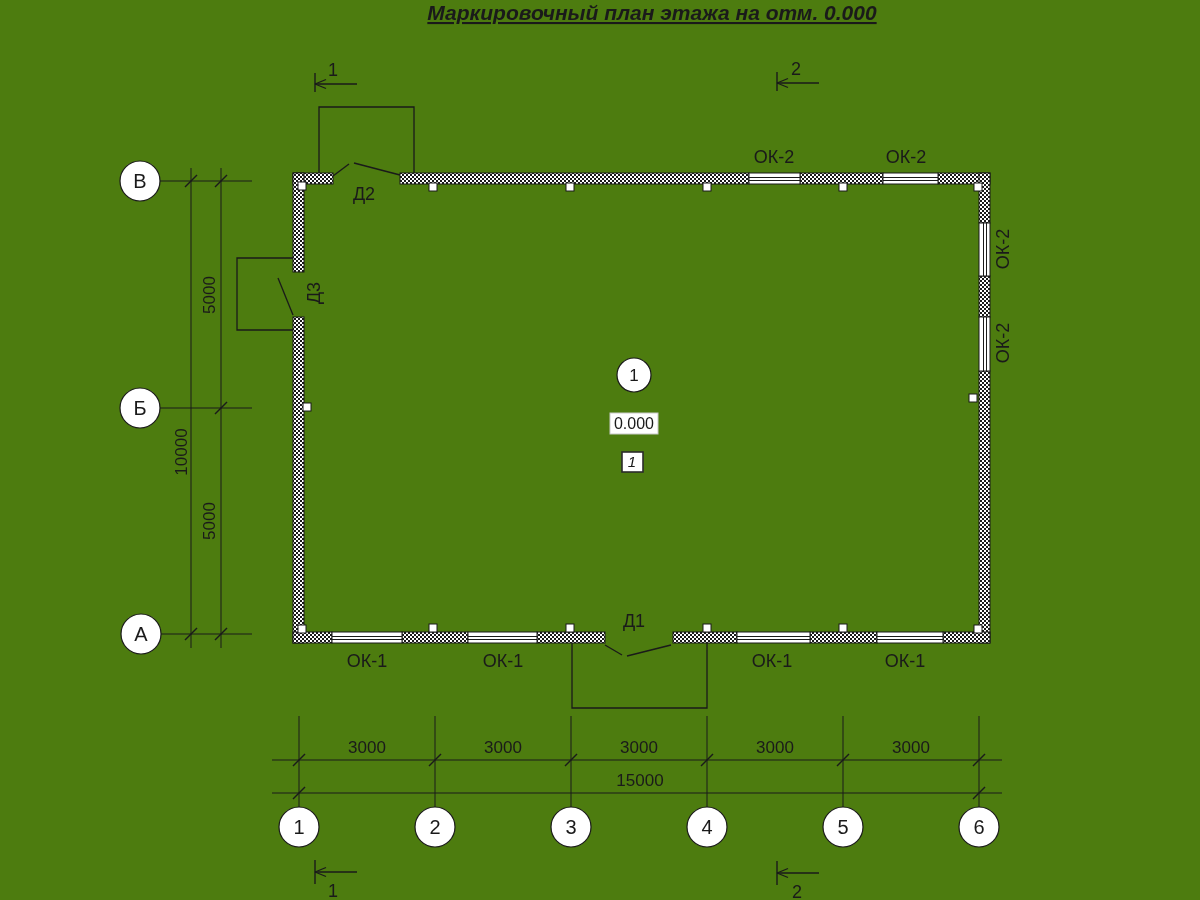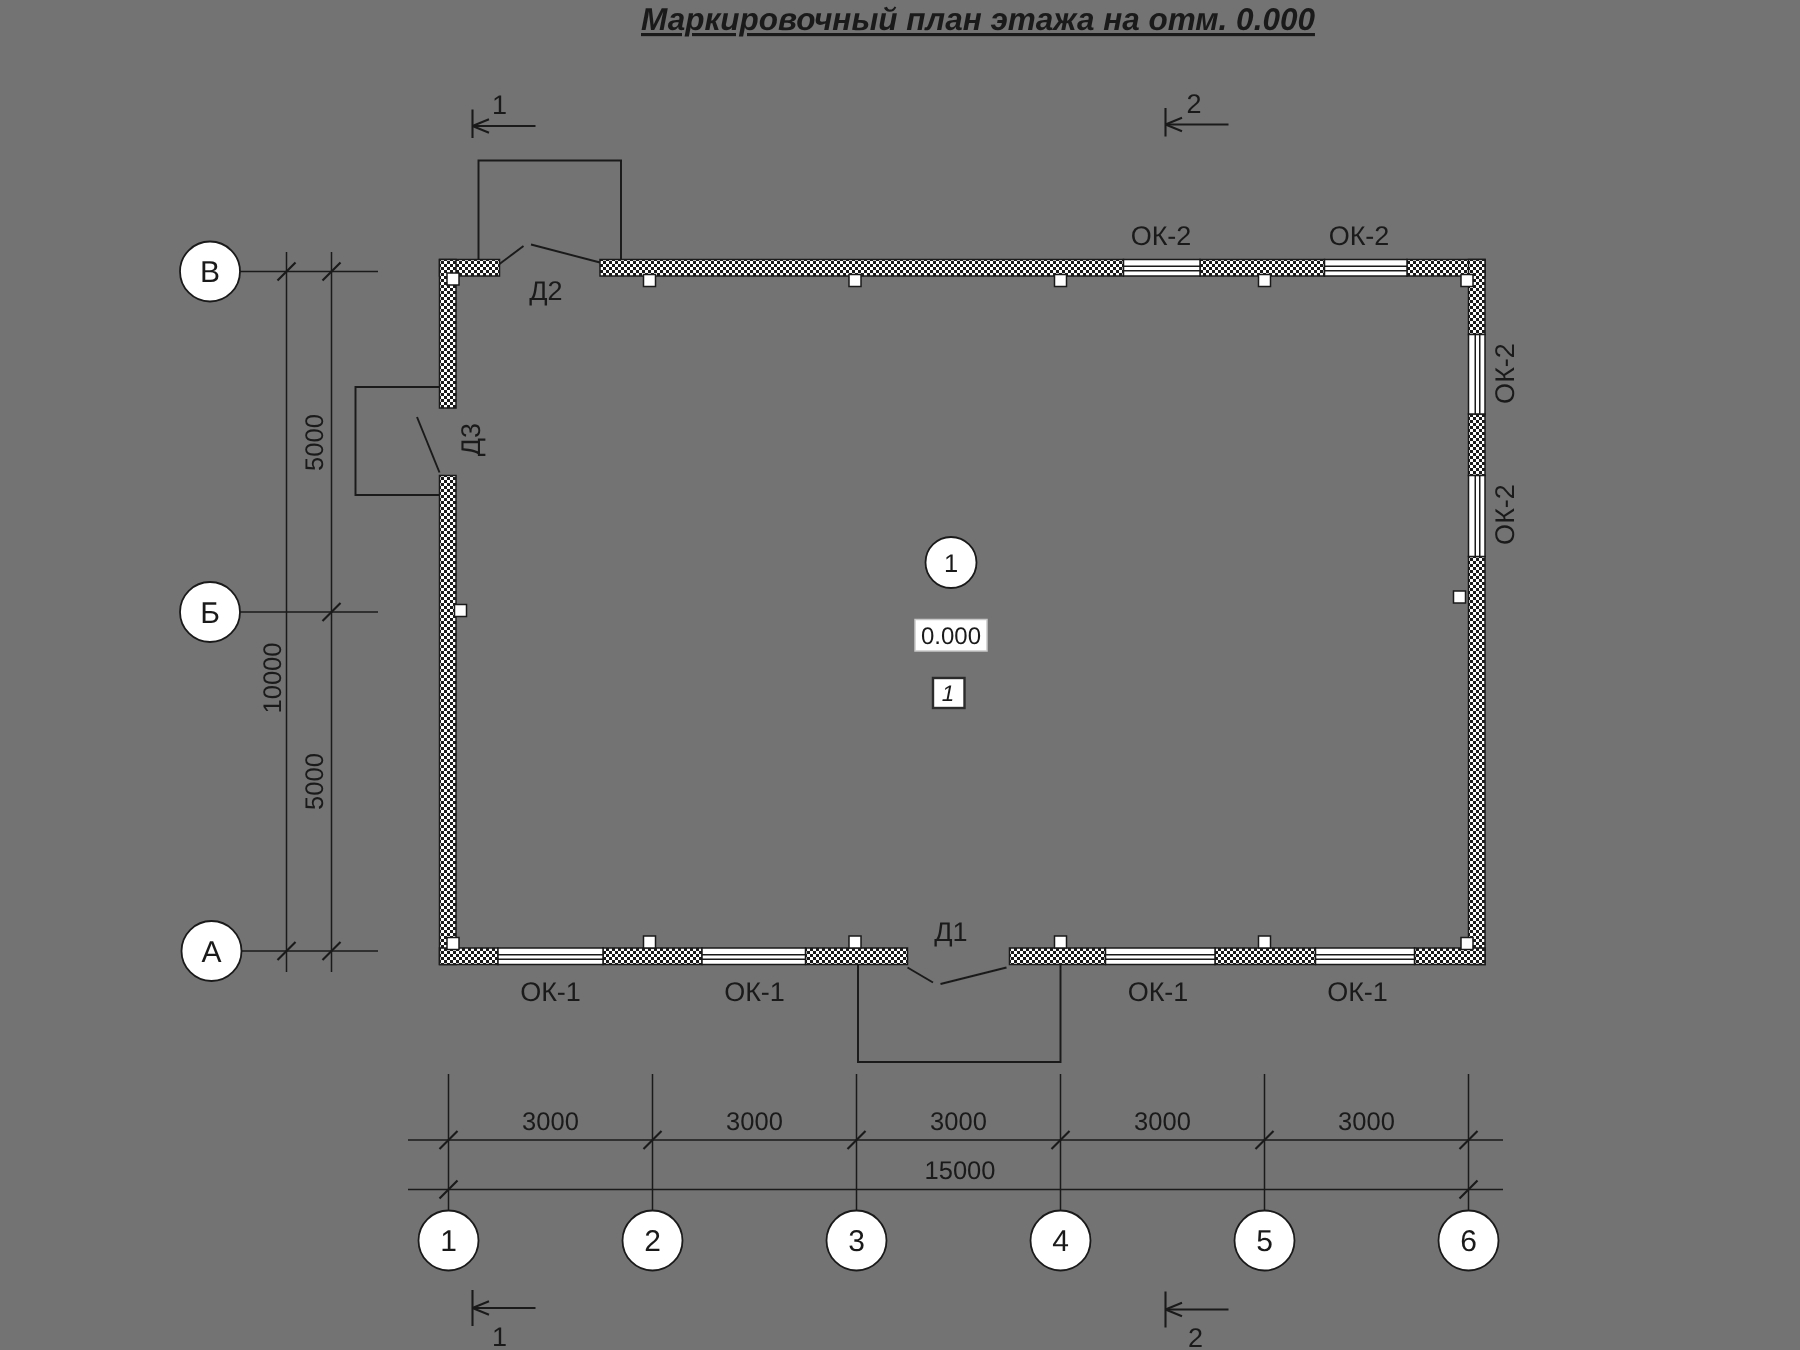--- a/index.html
+++ b/index.html
@@ -1,16 +1,16 @@
 <!DOCTYPE html>
 <html><head>
 <meta charset="utf-8">
 <style>
   html,body{margin:0;padding:0;background:#ffffff;}
-  .sheet{position:relative;width:1200px;height:900px;background:#737373;overflow:hidden;
+  .sheet{position:relative;width:1200px;height:900px;background:#4d7c0f;overflow:hidden;
          font-family:"Liberation Sans", sans-serif;text-decoration:underline;}
   svg{display:block;}
   text{fill:#1a1a1a;font-family:"Liberation Sans", sans-serif;}
   .ln{stroke:#1a1a1a;stroke-width:1;fill:none;}
   .ln2{stroke:#1a1a1a;stroke-width:1.3;fill:none;}
   .tick{stroke:#1a1a1a;stroke-width:1.4;}
   .wall{fill:url(#hatch);stroke:#1a1a1a;stroke-width:1;}
   .win{fill:#ffffff;stroke:#1a1a1a;stroke-width:1;}
   .pil{fill:#ffffff;stroke:#1a1a1a;stroke-width:1;}
   .bubble{fill:#ffffff;stroke:#1a1a1a;stroke-width:1.2;}

